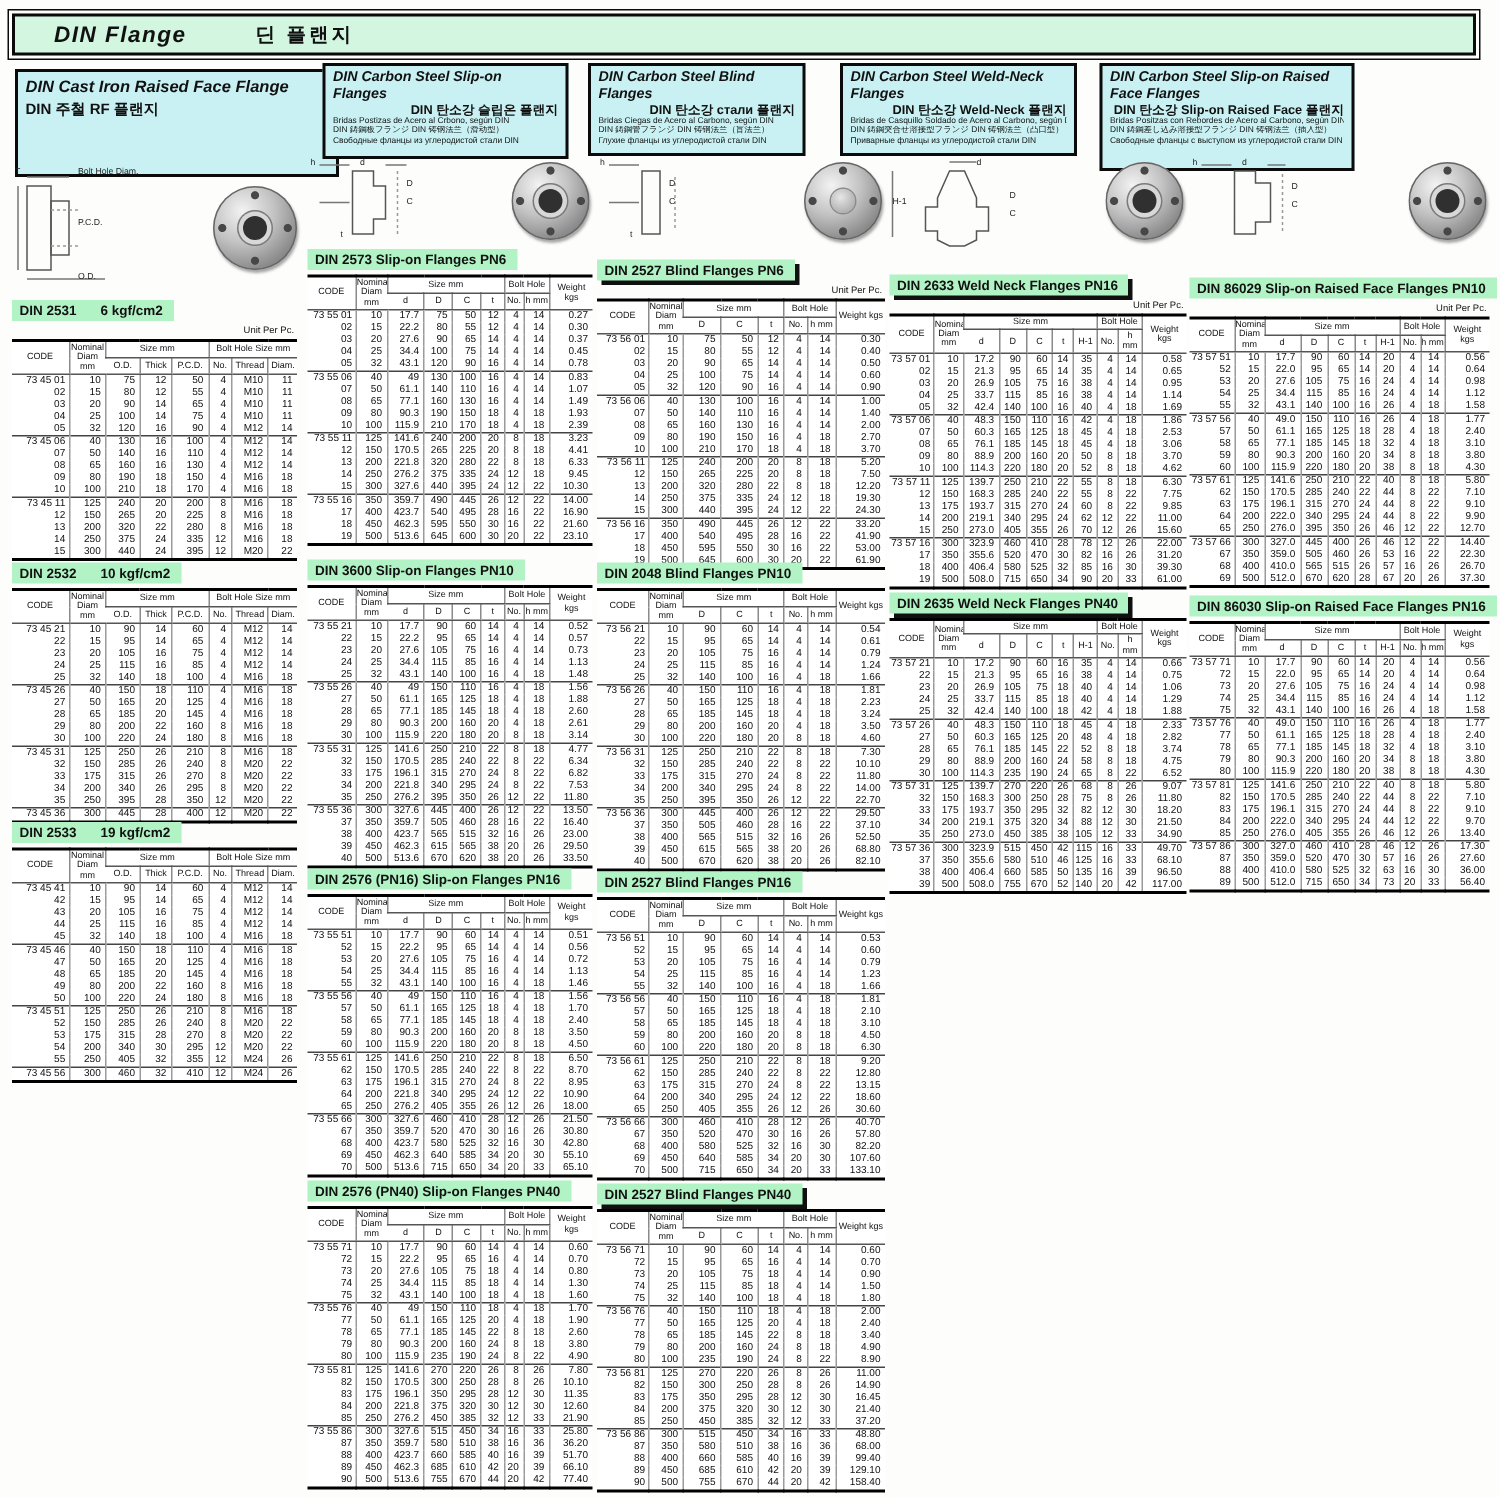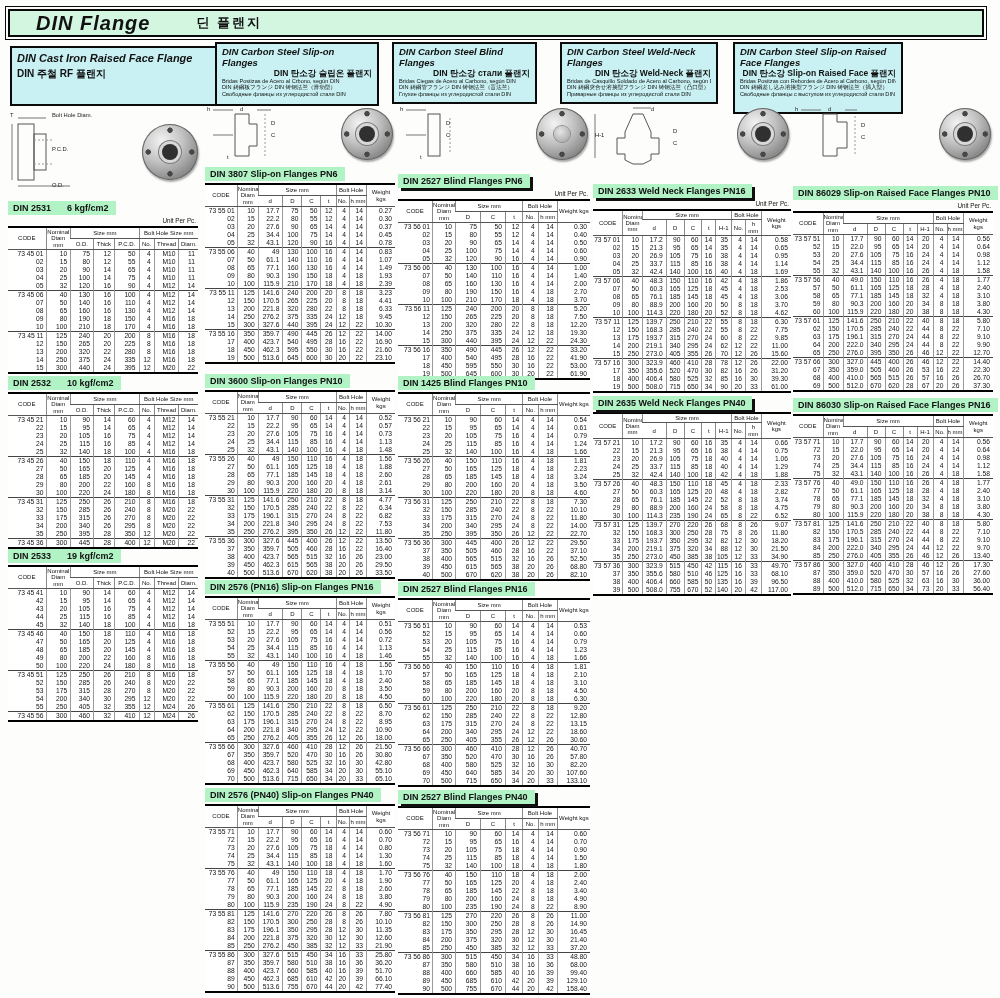--- a/index.html
+++ b/index.html
@@ -1,18 +1,18 @@
 <!DOCTYPE html>
 <html><head>
 <meta charset="utf-8">
 <style>
   html,body{margin:0;padding:0}
   body{width:1000px;height:998px;position:relative;background:#fdfdfb;font-family:"Liberation Sans",sans-serif;color:#111;overflow:hidden}
   .topbar{position:absolute;left:8px;top:9px;width:976px;height:28px;background:#d3f6e0;border:2px solid #0a0a0a;outline:1px solid #0a0a0a;outline-offset:2px;display:flex;align-items:center;gap:46px;padding-left:26px;box-sizing:border-box}
-  .topbar .t-en{font-style:italic;font-weight:bold;font-size:20px;letter-spacing:1px}
+  .topbar .t-en{font-style:italic;font-weight:bold;font-size:15px;letter-spacing:1px}
   .topbar .t-ko{font-weight:bold;font-size:13px;letter-spacing:2px}
   .hbox{position:absolute;background:#c9f1f3;border:2px solid #0b0b0b;box-sizing:border-box;padding:3px 5px 2px 5px}
   .hb-en{font-style:italic;font-weight:bold;font-size:9.5px;line-height:10.5px}
   .hb-ko{font-weight:bold;font-size:8.5px;line-height:10px;text-align:right}
   .hbox.first .hb-en{font-size:11px;line-height:14px}
   .hbox.first .hb-ko{text-align:left;font-size:10px;margin-top:4px}
   .hb-s{font-size:5.6px;line-height:6.4px;white-space:nowrap;overflow:hidden}
   .diag{position:absolute}
   .diag svg{position:absolute;left:0;top:0}
   .dl{position:absolute;font-size:5.8px;line-height:6px;color:#222}
@@ -40,21 +40,21 @@
   tbody tr:first-child td{border-top:none}
 </style>
 </head>
 <body>
 
 <div class="topbar">
   <span class="t-en">DIN Flange</span>
   <span class="t-ko">딘 플랜지</span>
 </div>
 
-<div class="hbox first" style="left:10px;top:46px;width:216px;height:60px">
+<div class="hbox first" style="left:10px;top:46px;width:216px;height:72px">
   <div class="hb-en">DIN Cast Iron Raised Face Flange</div>
   <div class="hb-ko">DIN 주철 RF 플랜지</div>
 </div>
 <div class="hbox" style="left:215px;top:42px;width:164px;height:64px">
   <div class="hb-en">DIN Carbon Steel Slip-on Flanges</div>
   <div class="hb-ko">DIN 탄소강 슬립온 플랜지</div>
   <div class="hb-s">Bridas Postizas de Acero al Crbono, según DIN</div>
   <div class="hb-s">DIN 鋳鋼板フランジ DIN 铸钢法兰（滑动型）</div>
   <div class="hb-s">Свободные фланцы из углеродистой стали DIN</div>
 </div>
@@ -718,21 +718,21 @@
           <td>410</td>
           <td>12</td>
           <td>M24</td>
           <td>26</td>
         </tr>
       </tbody>
     </table>
 </div>
 
 <div class="tblock" style="left:205px;top:163px;width:190px">
-  <div class="ttitle">DIN 3807 Slip-on Flanges PN6</div>
+  <div class="ttitle">DIN 2573 Slip-on Flanges PN6</div>
   <table>
       <colgroup>
         <col style="width: 17%;">
         <col style="width: 11%;">
         <col style="width: 13%;">
         <col style="width: 10%;">
         <col style="width: 10%;">
         <col style="width: 8%;">
         <col style="width: 7%;">
         <col style="width: 9%;">
@@ -1952,21 +1952,21 @@
           <td>600</td>
           <td>30</td>
           <td>20</td>
           <td>22</td>
           <td>61.90</td>
         </tr>
       </tbody>
     </table>
 </div>
 <div class="tblock" style="left:398px;top:372px;width:192px">
-  <div class="ttitle">DIN 1425 Blind Flanges PN10</div>
+  <div class="ttitle">DIN 2048 Blind Flanges PN10</div>
   <table>
       <colgroup>
         <col style="width: 18%;">
         <col style="width: 12%;">
         <col style="width: 13%;">
         <col style="width: 13%;">
         <col style="width: 9%;">
         <col style="width: 8%;">
         <col style="width: 10%;">
         <col style="width: 17%;">

